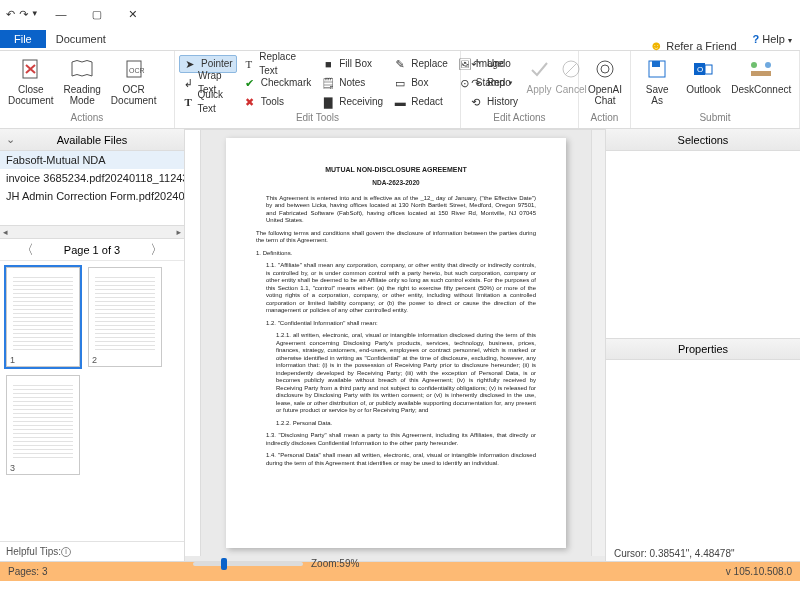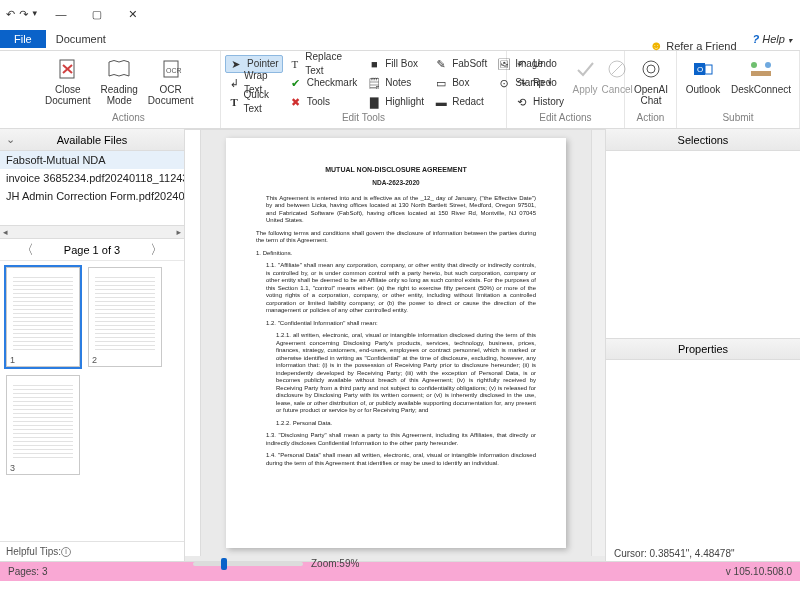--- a/index.html
+++ b/index.html
@@ -8,21 +8,21 @@
 .titlebar .left-ico { display: flex; gap: 4px; padding: 0 6px; }
 .titlebar .title { flex: 1; text-align: center; }
 .titlebar .win-btns { display: flex; }
 .titlebar .win-btn { width: 36px; height: 28px; display: flex; align-items: center; justify-content: center; font-size: 11px; }
 .menubar { height: 22px; display: flex; align-items: center; font-size: 11px; }
 .menubar .file { background: #0a62c9; color: #fff; padding: 3px 14px; }
 .menubar .mitem { padding: 3px 10px; color: #333; }
 .menubar .spacer { flex: 1; }
 .menubar .refer { color: #333; padding: 0 8px; margin-top: 12px; }
 .menubar .refer .dot { color: #f0b400; font-size: 13px; }
-.menubar .help { padding: 0 8px; color: #333; font-style: italic; }
+.menubar .help { padding: 0 8px; color: #333; }
 .divider { height: 1px; background: #dcdcdc; }
 .ribbon { height: 78px; display: flex; border-bottom: 1px solid #dcdcdc; background: #fff; }
 .rgroup { border-right: 1px solid #e6e6e6; display: flex; flex-direction: column; }
 .rgroup .body { flex: 1; display: flex; align-items: flex-start; padding: 2px 4px 0 4px; gap: 2px; }
 .rgroup .label { height: 16px; text-align: center; font-size: 10px; color: #808080; }
 .bigbtn { display: flex; flex-direction: column; align-items: center; justify-content: flex-start; padding: 2px 4px; font-size: 10px; color: #333; min-width: 44px; }
 .bigbtn .ico { width: 28px; height: 28px; display: flex; align-items: center; justify-content: center; margin-bottom: 1px; }
 .bigbtn span.line { text-align: center; line-height: 11px; }
 .smallbtn { display: flex; align-items: center; gap: 4px; font-size: 10px; color: #333; padding: 1px 4px; line-height: 14px; height: 18px; }
 .smallbtn .sico { width: 14px; height: 14px; display: flex; align-items: center; justify-content: center; font-size: 11px; }
@@ -50,21 +50,21 @@
 .page h2 { text-align:center; font-size:6.5px; font-weight:bold; margin-bottom:8px;}
 .page p { margin-bottom:5px; text-align:justify;}
 .page .ind1 { margin-left:10px; }
 .page .ind2 { margin-left:20px; }
 .rulerH { height:16px; background:#fff; border-bottom:1px solid #dcdcdc; }
 .vscroll { width:14px; background:#f0f0f0; border-left:1px solid #dcdcdc; }
 .rightpanel { width:195px; border-left:1px solid #dcdcdc; display:flex; flex-direction:column; font-size:11px;gap:37px; }
 .rphead { height:22px; background: linear-gradient(#f4f4f4,#e9e9e9); display:flex; align-items:center; justify-content:center; border-bottom:1px solid #dcdcdc;}
 .rpbody { flex:1; }
 .rpprops { height:22px; background: linear-gradient(#f4f4f4,#e9e9e9); display:flex; align-items:center; justify-content:center; border-top:1px solid #dcdcdc; border-bottom:1px solid #dcdcdc;}
-.statusbar { height:20px; background:#f9a8d4; border-top:1px solid #dcdcdc; display:flex; align-items:center; font-size:10px; color:#444;justify-content:flex-end; }
+.statusbar { height:20px; background:#fdba74; border-top:1px solid #dcdcdc; display:flex; align-items:center; font-size:10px; color:#444;justify-content:flex-end; }
 .statusbar .seg { padding:0 8px; }
 .tips { height:20px; border-top:1px solid #e2e2e2; font-size:10px; color:#555; display:flex; align-items:center; padding-left:6px; gap:0;}
 .zoomline { display:flex; align-items:center; gap:8px; font-size:10px; color:#444; padding:2px 8px;}
 .zslider { flex:0 0 110px; height:4px; background:#dcdcdc; position:relative; border-radius:2px;}
 .zslider .knob { position:absolute; top:-4px; left:28px; width:6px; height:12px; background:#0a62c9; border-radius:2px;}
 .rcursor { padding:2px 8px; font-size:10px; color:#444;}
 svg { display:block; }
 </style>
 </head>
 <body>
@@ -86,21 +86,21 @@
   <div class="file">File</div>
   <div class="mitem">Document</div>
   <div class="spacer"></div>
   <div class="refer"><span class="dot">☻</span> <span>Refer a Friend</span></div>
   <div class="help"><span style="color:#0a62c9;font-weight:bold;">?</span> <span>Help</span> <span style="font-size:8px;">▾</span></div>
 </div>
 <div class="divider"></div>
 
 <div class="ribbon">
 
-  <div class="rgroup" style="width:192px;margin-left:37px;">
+  <div class="rgroup" style="width:192px;">
     <div class="body">
       <div class="bigbtn">
         <div class="ico">
             <svg width="22" height="22">
               <rect x="3" y="2" width="14" height="18" fill="none" stroke="#555"></rect>
               <line x1="6" y1="7" x2="15" y2="15" stroke="#d04040" stroke-width="2"></line>
               <line x1="15" y1="7" x2="6" y2="15" stroke="#d04040" stroke-width="2"></line>
             </svg>
           </div>
         <span class="line" style="white-space:pre-line;">Close
@@ -163,27 +163,27 @@
         <div class="smallbtn">
             <span class="sico">■</span>
             <span>Fill Box</span>
           </div>
         <div class="smallbtn">
             <span class="sico">🗒</span>
             <span>Notes</span>
           </div>
         <div class="smallbtn">
             <span class="sico">▇</span>
-            <span>Highlight</span>
+            <span>Receiving</span>
           </div>
       </div>
       <div class="colstack">
         <div class="smallbtn">
             <span class="sico">✎</span>
-            <span>FabSoft</span>
+            <span>Replace</span>
           </div>
         <div class="smallbtn">
             <span class="sico">▭</span>
             <span>Box</span>
           </div>
         <div class="smallbtn">
             <span class="sico">▬</span>
             <span>Redact</span>
           </div>
       </div>
@@ -249,20 +249,29 @@
             </svg>
           </div>
         <span class="line">OpenAI Chat</span>
       </div>
     </div>
     <div class="label">Action</div>
   </div>
 
   <div class="rgroup" style="flex:1;">
     <div class="body">
+      <div class="bigbtn">
+        <div class="ico">
+            <svg width="22" height="22">
+              <rect x="3" y="3" width="16" height="16" fill="none" stroke="#1a6fcf"></rect>
+              <rect x="6" y="3" width="8" height="6" fill="#1a6fcf"></rect>
+            </svg>
+          </div>
+        <span class="line">Save As</span>
+      </div>
       <div class="bigbtn">
         <div class="ico">
             <svg width="22" height="22">
               <rect x="2" y="5" width="11" height="12" fill="#0a62c9"></rect>
               <text x="5" y="14" fill="#fff" font-size="8">O</text>
               <rect x="13" y="7" width="7" height="9" fill="none" stroke="#0a62c9"></rect>
             </svg>
           </div>
         <span class="line">Outlook</span>
       </div>

